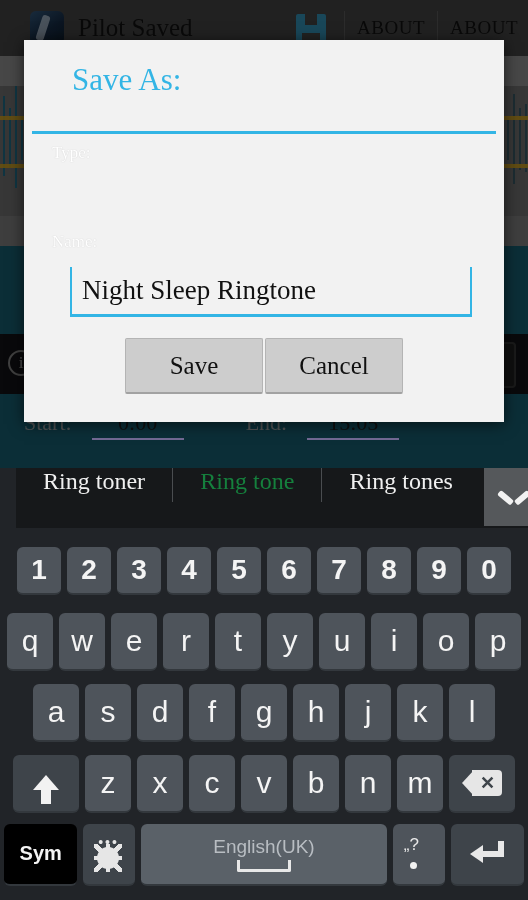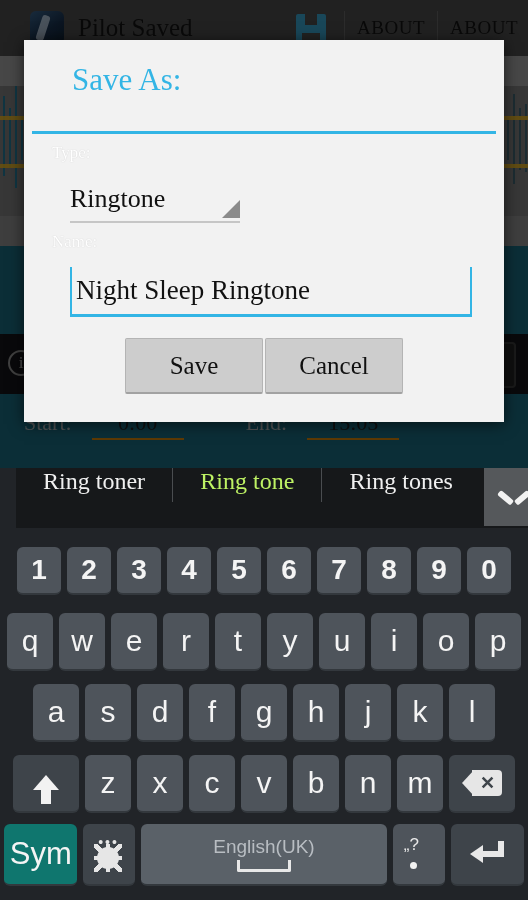--- a/index.html
+++ b/index.html
@@ -179,21 +179,21 @@
   .se-label {
     font-size: 22px;
     color: #8a8f92;
   }
   .se-value {
     font-size: 22px;
     color: #1a1a1a;
     margin-left: 20px;
     width: 92px;
     text-align: center;
-    border-bottom: 2px solid #a16207;
+    border-bottom: 2px solid #c4b5fd;
     padding-bottom: 2px;
   }
   .se-spacer { width: 62px; }
 
   
   #scrim {
     position: absolute;
     left: 0; top: 0;
     width: 528px; height: 468px;
     background: rgba(0,0,0,0.42);
@@ -258,21 +258,21 @@
     border-bottom: 3px solid #33b5e5;
     border-left: 2px solid #33b5e5;
     border-right: 2px solid #33b5e5;
     border-top: none;
     background: transparent;
   }
   .name-value {
     font-size: 27px;
     color: #111;
     line-height: 46px;
-    padding-left: 4px;
+    padding-left: 10px;
     white-space: nowrap;
   }
 
   .dlg-buttons {
     position: absolute;
     left: 0; top: 298px;
     width: 480px;
     display: flex;
     justify-content: center;
     gap: 2px;
@@ -307,21 +307,21 @@
   }
   .sugg {
     font-size: 24px;
     color: #f0f0f0;
     padding: 0 16px;
     flex: 1 1 auto;
     text-align: center;
     white-space: nowrap;
     cursor: pointer;
   }
-  .sugg.active { color: #bef264; }
+  .sugg.active { color: #15803d; }
   .sugg-sep {
     width: 1px; height: 34px;
     background: #4a4d50;
     flex: 0 0 auto;
   }
   .sugg-expand {
     flex: 0 0 auto;
     width: 60px; height: 58px;
     background: #55585b;
     display: flex;
@@ -374,21 +374,21 @@
     cursor: pointer;
     user-select: none;
   }
   .row-num .key { width: 44px; height: 48px; font-size: 28px; font-weight: bold; }
   .row-q .key { width: 46px; height: 58px; }
   .row-a { padding-left: 0; }
   .row-a .key { width: 46px; height: 58px; }
   .row-z .key { width: 46px; height: 58px; }
   .key.wide { width: 66px; }
   .key.shift, .key.backspace { background: #3e444a; }
-  .key.sym { width: 74px; height: 62px; font-size: 31px; background: #0f766e; }
+  .key.sym { width: 74px; height: 62px; font-size: 20px; background: #000000; font-weight: bold; }
   .key.settings { width: 52px; height: 62px; background: #3e444a; }
   .key.space {
     width: 248px; height: 62px;
     background: #5a6168;
     flex-direction: column;
     gap: 2px;
   }
   .key.punct { width: 52px; height: 62px; }
   .key.enter { width: 74px; height: 62px; background: #3e444a; }
 
@@ -610,24 +610,20 @@
     </div>
   </div>
 
   <div id="scrim"></div>
 
   <div id="dialog">
     <div class="dlg-title">Save As:</div>
     <div class="dlg-divider"></div>
 
     <div class="field-label" id="label-type">Type:</div>
-    <div class="spinner">
-      <div class="spinner-value">Ringtone</div>
-      <div class="spinner-arrow"></div>
-    </div>
 
     <div class="field-label" id="label-name">Name:</div>
     <div class="name-field">
       <div class="name-value">Night Sleep Ringtone</div>
     </div>
 
     <div class="dlg-buttons">
       <button class="dlg-btn">Save</button>
       <button class="dlg-btn">Cancel</button>
     </div>

